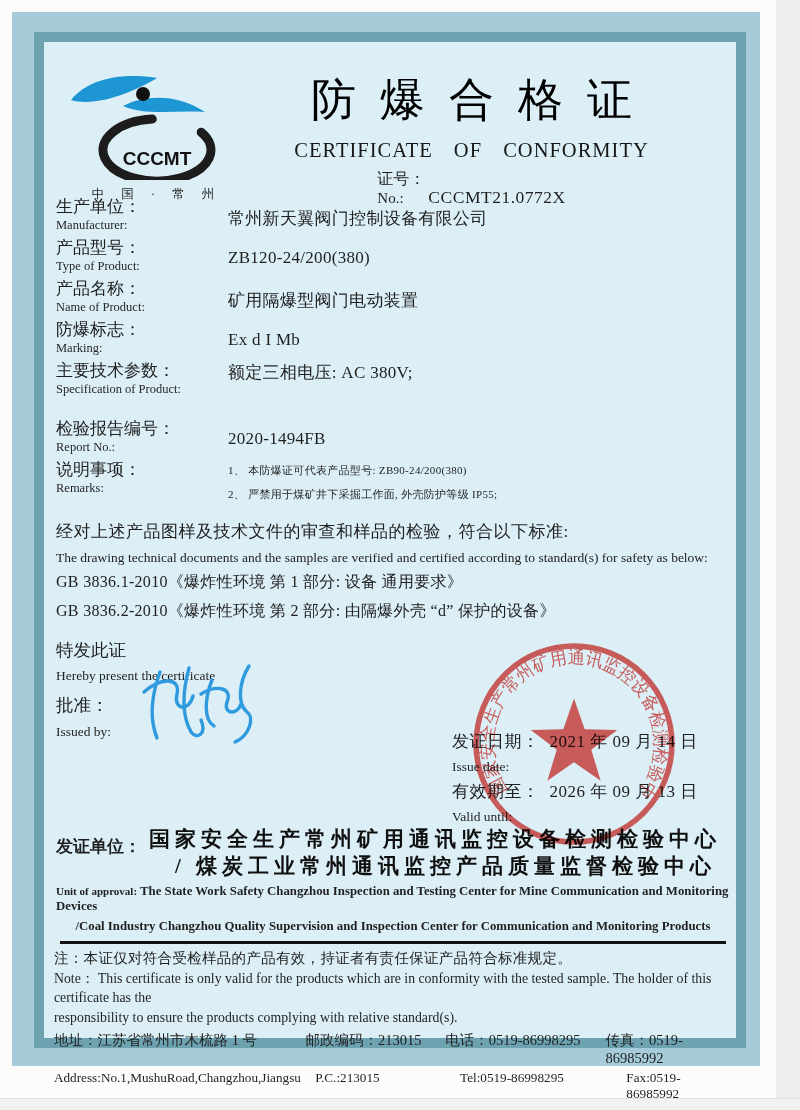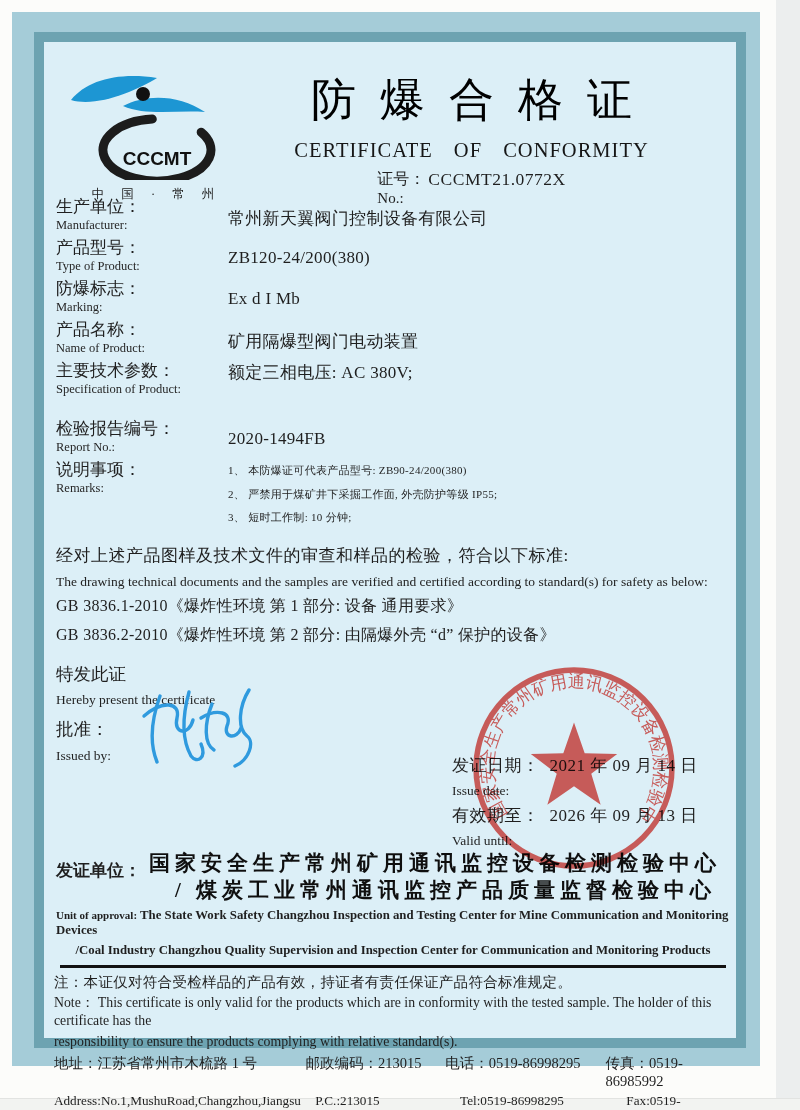--- a/index.html
+++ b/index.html
@@ -14,21 +14,21 @@
   .frame-dark { width:100%; height:100%; background:#6da3b1; padding:10px; }
   .content { position:relative; width:100%; height:100%; background:#dceff7; color:#1f1f1f; }
 
   
   .header { display:flex; padding:26px 6px 0 10px; height:152px; }
   .logo-block { width:205px; flex:none; text-align:center; }
   .logo-region { margin-top:2px; font-size:12.5px; letter-spacing:7px; color:#222; }
   .title-block { flex:1; text-align:center; padding:2px 46px 0 0; }
   .cert-title { font-size:45px; letter-spacing:24px; padding-left:24px; color:#000000; }
   .cert-subtitle { margin-top:9px; font-size:20.5px; letter-spacing:1px; word-spacing:15px; color:#161616; }
-  .certno-row { margin-top:7px; display:flex; justify-content:center; align-items:flex-start; gap:3px; }
+  .certno-row { margin-top:7px; display:flex; justify-content:center; align-items:flex-end; gap:3px; }
   .certno-labels { text-align:left; line-height:1.25; }
   .certno-labels .zh { display:block; font-size:16px; }
   .certno-labels .en { display:block; font-size:15px; }
   .certno-value { font-size:17.5px; letter-spacing:.5px; }
 
   
   .fields { margin:2px 0 0 12px; }
   .field { display:flex; min-height:41px; }
   .flabel { width:172px; flex:none; }
   .flabel .zh { display:block; font-size:17px; line-height:21px; }
@@ -123,31 +123,31 @@
           </div>
           <div class="field">
             <div class="flabel">
                 <span class="zh">产品型号：</span>
                 <span class="en">Type of Product:</span>
               </div>
             <div class="fvalue">ZB120-24/200(380)</div>
           </div>
           <div class="field">
             <div class="flabel">
+                <span class="zh">产品名称：</span>
+                <span class="en">Name of Product:</span>
+              </div>
+            <div class="fvalue">矿用隔爆型阀门电动装置</div>
+          </div>
+          <div class="field">
+            <div class="flabel">
                 <span class="zh">防爆标志：</span>
                 <span class="en">Marking:</span>
               </div>
             <div class="fvalue">Ex d I Mb</div>
-          </div>
-          <div class="field">
-            <div class="flabel">
-                <span class="zh">产品名称：</span>
-                <span class="en">Name of Product:</span>
-              </div>
-            <div class="fvalue">矿用隔爆型阀门电动装置</div>
           </div>
           <div class="field field--inline">
             <div class="flabel">
                 <span class="zh">主要技术参数：</span>
                 <span class="en">Specification of Product:</span>
               </div>
             <div class="fvalue">额定三相电压: AC 380V;</div>
           </div>
           <div class="field field--gap">
             <div class="flabel">
@@ -157,21 +157,20 @@
             <div class="fvalue">2020-1494FB</div>
           </div>
           <div class="field field--inline">
             <div class="flabel">
                 <span class="zh">说明事项：</span>
                 <span class="en">Remarks:</span>
               </div>
             <div class="remark-items">
               <div>1、 本防爆证可代表产品型号: ZB90-24/200(380)</div>
               <div>2、 严禁用于煤矿井下采掘工作面, 外壳防护等级 IP55;</div>
-              <div>3、 短时工作制: 10 分钟;</div>
             </div>
           </div>
         </div>
 
         <div class="standards">
           <div class="std-zh">经对上述产品图样及技术文件的审查和样品的检验，符合以下标准:</div>
           <div class="std-en">The drawing technical documents and the samples are verified and certified according to standard(s) for safety as below:</div>
           <div class="std-item">GB 3836.1-2010《爆炸性环境 第 1 部分: 设备 通用要求》</div>
           <div class="std-item">GB 3836.2-2010《爆炸性环境 第 2 部分: 由隔爆外壳 “d” 保护的设备》</div>
         </div>

